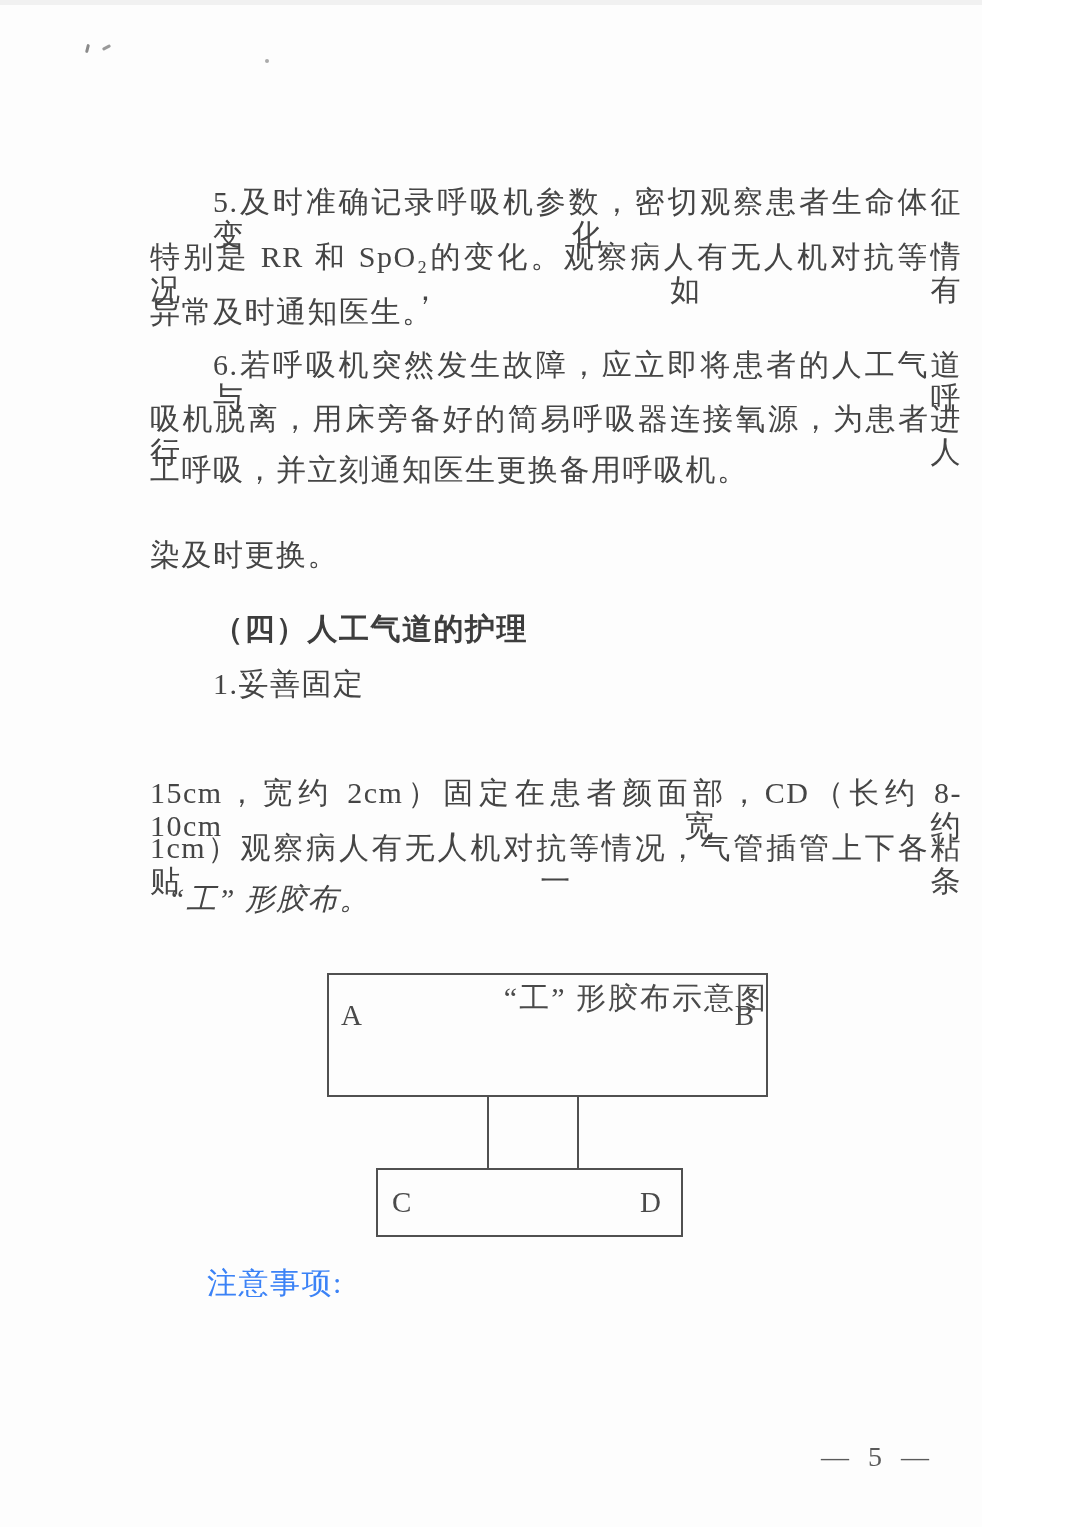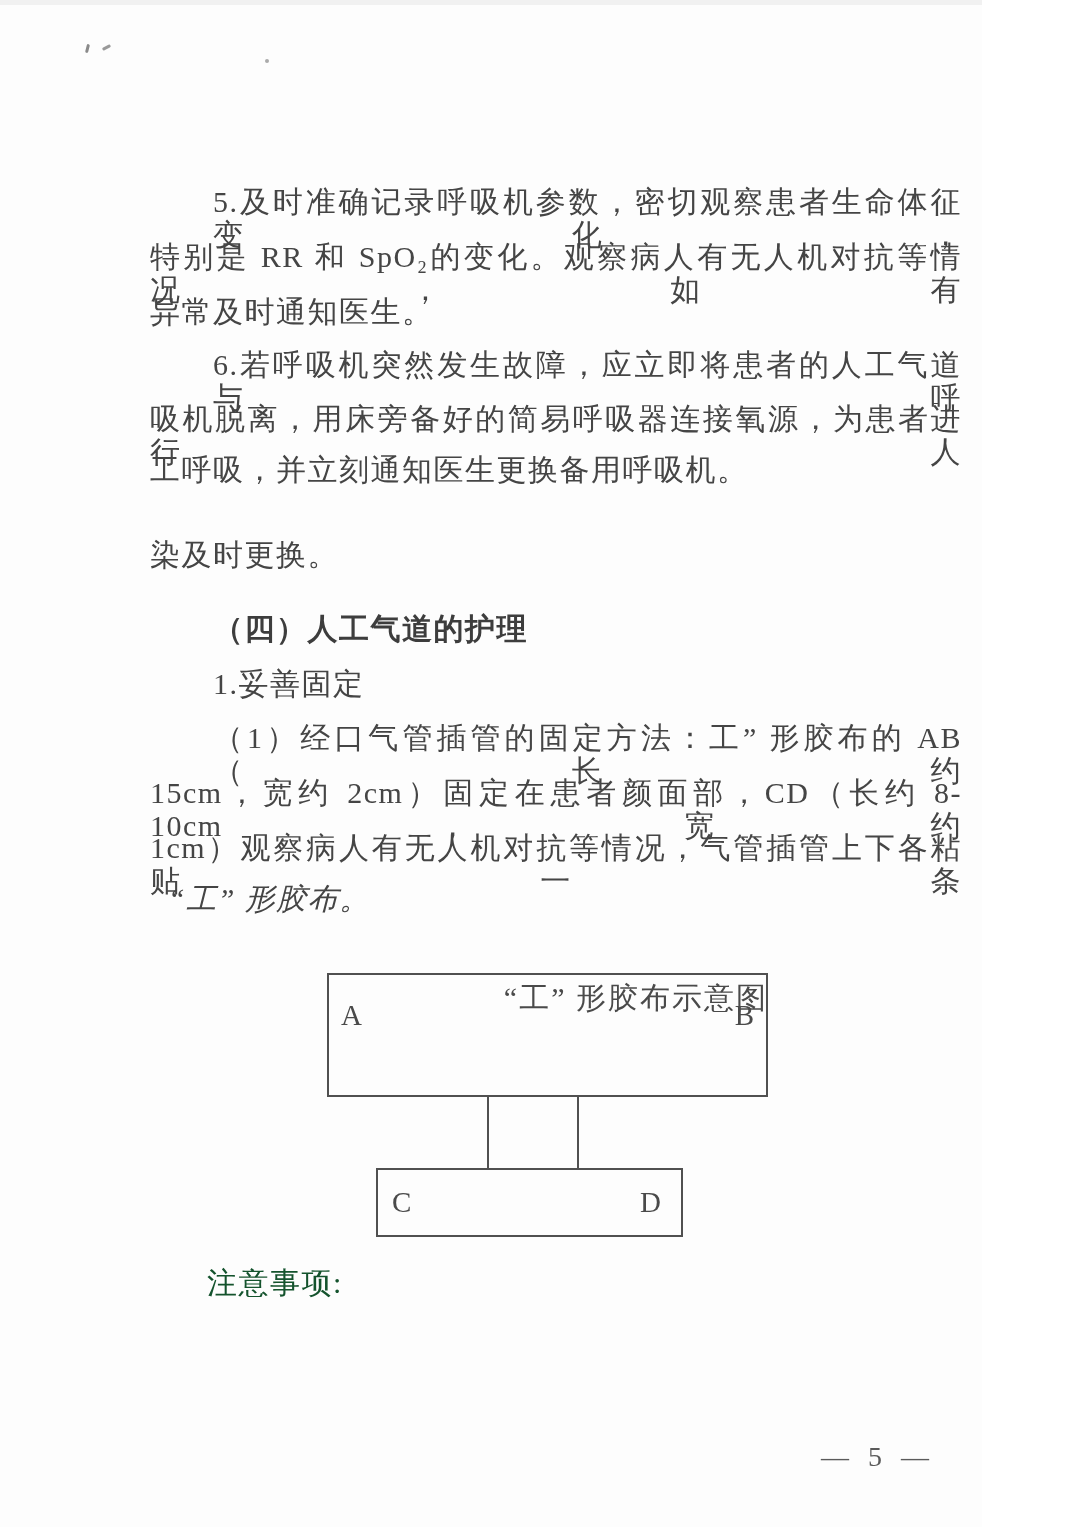--- a/index.html
+++ b/index.html
@@ -76,21 +76,21 @@
   .lbl-c { left: 14px;  top: 16px; }
   .lbl-d { right: 20px; top: 16px; }
 
   
   .note-heading {
     position: absolute;
     left: 207px;
     top: 1263px;
     font-size: 30px;
     letter-spacing: 1.5px;
-    color: #14532d;
+    color: #3b82f6;
   }
   .note-item {
     position: absolute;
     left: 207px;
     top: 1315px;
     font-size: 30px;
     letter-spacing: 1.5px;
     color: #454545;
   }
 
@@ -129,21 +129,20 @@
 
   <div class="line indent fill" style="top:185px">5.及时准确记录呼吸机参数，密切观察患者生命体征变化，</div>
   <div class="line fill" style="top:240px">特别是 RR 和 SpO₂的变化。观察病人有无人机对抗等情况，如有</div>
   <div class="line" style="top:295px">异常及时通知医生。</div>
   <div class="line indent fill" style="top:348px">6.若呼吸机突然发生故障，应立即将患者的人工气道与呼</div>
   <div class="line" style="top:453px">工呼吸，并立刻通知医生更换备用呼吸机。</div>
   <div class="line fill" style="top:402px">吸机脱离，用床旁备好的简易呼吸器连接氧源，为患者进行人</div>
   <div class="line" style="top:538px">染及时更换。</div>
   <div class="line indent bold" style="top:612px">（四）人工气道的护理</div>
   <div class="line indent" style="top:667px">1.妥善固定</div>
-  <div class="line indent fill" style="top:721px">（1）经口气管插管的固定方法：工” 形胶布的 AB（长约</div>
   <div class="line fill" style="top:776px">15cm，宽约 2cm）固定在患者颜面部，CD（长约 8-10cm，宽约</div>
   <div class="line fill" style="top:831px">1cm）观察病人有无人机对抗等情况，气管插管上下各粘贴一条</div>
   <div class="line" style="top:882px; left:168px;font-style:italic;">“工” 形胶布。</div>
 
   <div class="diagram-title">“工” 形胶布示意图</div>
 
   <div class="rect rect-top">
     <span class="rect-label lbl-a">A</span>
     <span class="rect-label lbl-b">B</span>
   </div>

